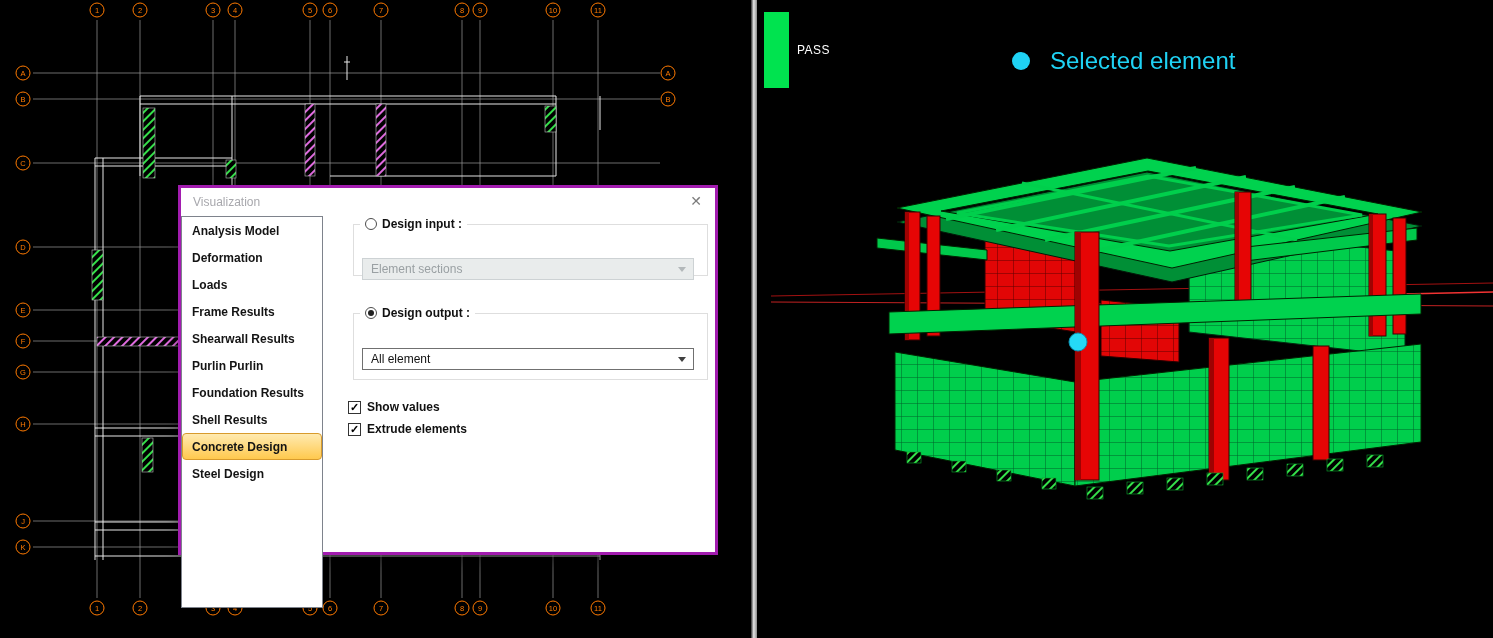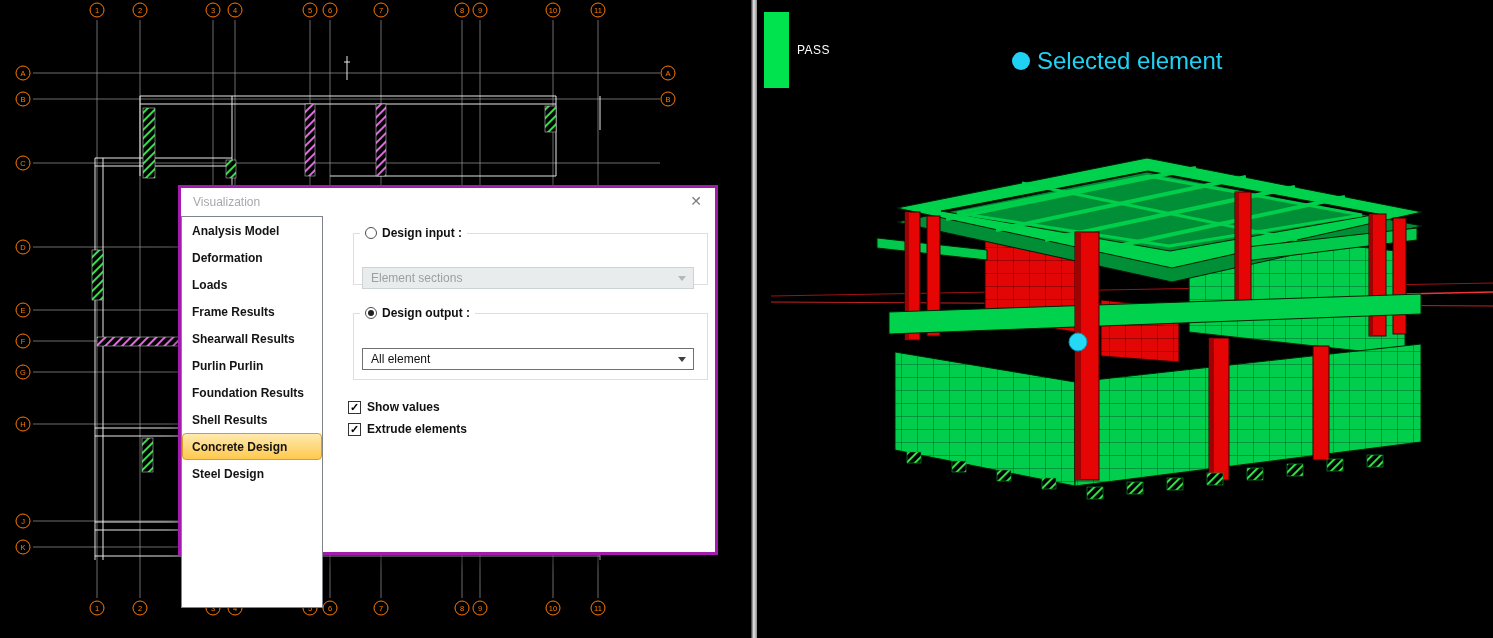--- a/index.html
+++ b/index.html
@@ -22,21 +22,21 @@
   .dialog-body{position:relative;height:344px;}
 
   .listbox{position:absolute;left:0;top:2px;width:142px;height:392px;border:1px solid #7e838c;
       background:#fff;overflow:hidden;}
   .list-item{height:27px;line-height:27px;padding-left:9px;font-weight:bold;color:#141414;cursor:pointer;
       border:1px solid transparent;}
   .list-item.selected{background:linear-gradient(#ffeab0,#ffc94e);border:1px solid #d89b2c;border-radius:4px;}
 
   .right-col{position:absolute;left:172px;top:0px;width:357px;height:330px;}
   .groupbox{position:absolute;left:0;width:355px;border:1px solid #dedede;}
-  .group-input{top:19px;height:52px;}
+  .group-input{top:10px;height:52px;}
   .group-output{top:99px;height:67px;}
   .group-caption{position:absolute;top:-8px;left:6px;background:#fff;padding:0 5px;display:flex;
       align-items:center;gap:5px;font-weight:bold;}
   .radio{width:12px;height:12px;border:1px solid #4d4d4d;border-radius:50%;background:#fff;display:inline-flex;
       align-items:center;justify-content:center;flex:none;}
   .radio.checked::after{content:'';width:6px;height:6px;border-radius:50%;background:#222;}
   .combo{position:absolute;left:8px;width:332px;height:22px;border:1px solid #707070;background:#fff;
       display:flex;align-items:center;padding:0 22px 0 8px;font-size:12px;color:#111;cursor:pointer;}
   .combo .chev{position:absolute;right:7px;top:8px;width:0;height:0;border-left:4px solid transparent;
       border-right:4px solid transparent;border-top:5px solid #404040;}
@@ -48,21 +48,21 @@
   .cb-row{display:flex;align-items:center;gap:6px;margin-bottom:8px;font-weight:bold;cursor:pointer;}
   .cb{width:13px;height:13px;border:1px solid #333;background:#fff;display:inline-flex;align-items:center;
       justify-content:center;font-size:11px;font-weight:bold;color:#000;flex:none;}
 
   
   .legend{position:absolute;left:7px;top:12px;}
   .legend-item{display:flex;align-items:center;margin-bottom:2px;}
   .legend-swatch{width:25px;height:76px;flex:none;}
   .legend-label{margin-left:8px;color:#fff;font-size:12px;letter-spacing:.5px;}
 
-  .selected-label{position:absolute;left:255px;top:47px;display:flex;align-items:center;gap:7px;}
+  .selected-label{position:absolute;left:255px;top:47px;display:flex;align-items:center;gap:20px;}
   .selected-dot{width:18px;height:18px;border-radius:50%;background:#1fd2f4;flex:none;}
   .selected-text{color:#1fd2f4;font-size:24px;}
 </style>
 </head>
 <body>
 
 <div class="app">
 
   <div class="left-pane">
     <svg id="cad-svg" width="751" height="638" viewBox="0 0 751 638">

